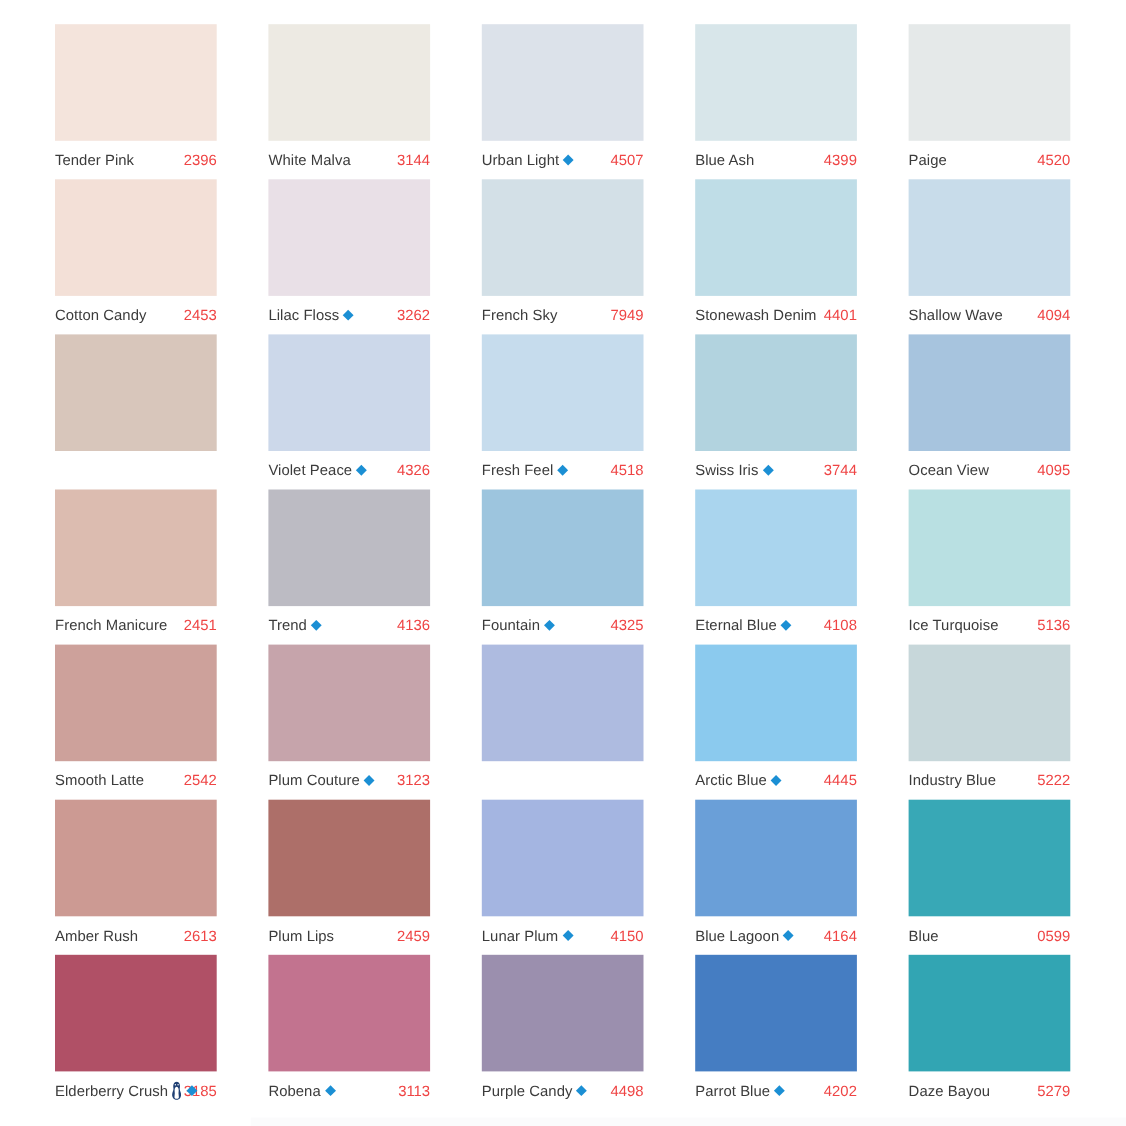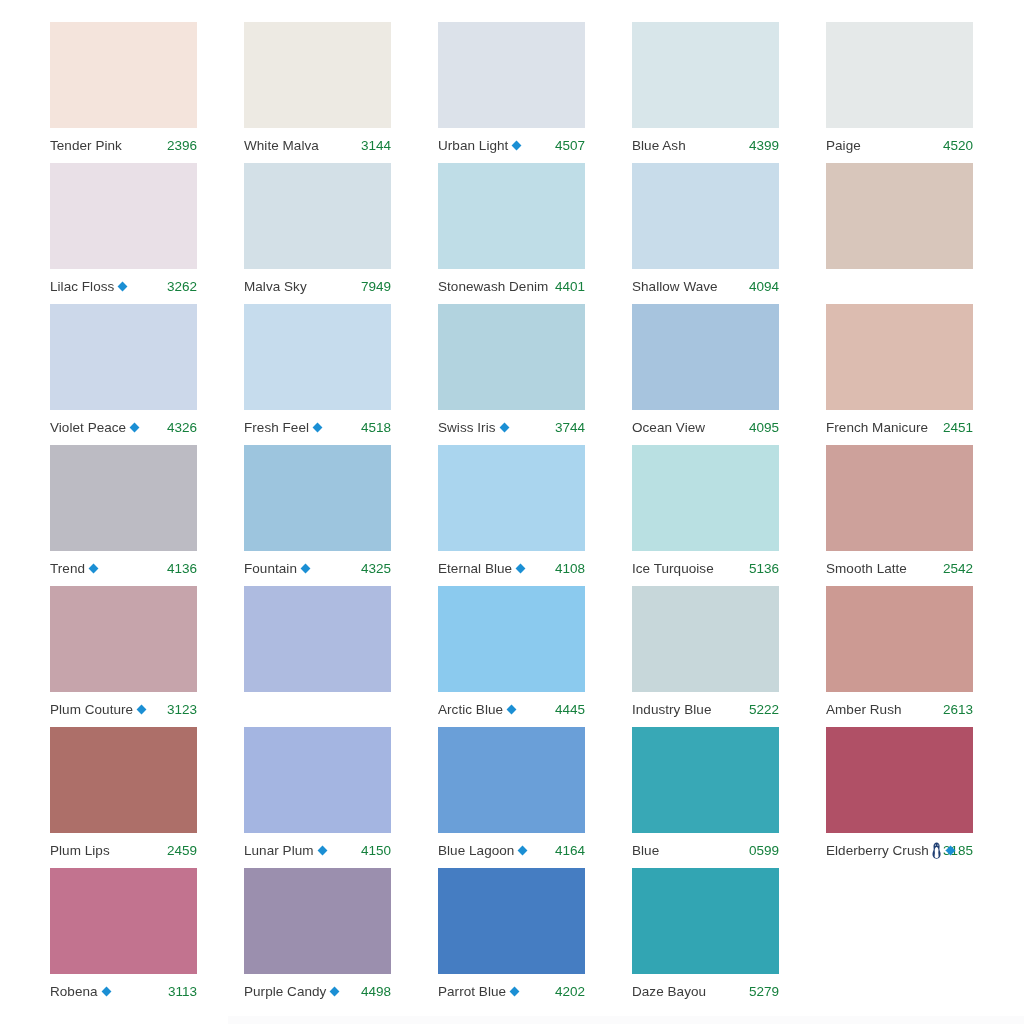--- a/index.html
+++ b/index.html
@@ -59,21 +59,21 @@
 
   .swatch-name {
     font-size: 13.5px;
     color: #3b3b3b;
     letter-spacing: 0.05px;
     line-height: 1;
   }
 
   .swatch-code {
     font-size: 13.5px;
-    color: #15803d;
+    color: #ef4444;
     line-height: 1;
     flex: 0 0 auto;
     padding-left: 4px;
   }
 
   
   .diamond-icon {
     flex: 0 0 auto;
     width: 7px;
     height: 7px;
@@ -157,38 +157,48 @@
     <div class="swatch-chip" title="Paige" style="background: rgb(229, 233, 233);"></div>
     <div class="swatch-meta">
       <span class="swatch-name-wrap">
         <span class="swatch-name">Paige</span>
 
       </span>
       <span class="swatch-code">4520</span>
     </div>
   </div>
 
+  <div class="swatch-cell">
+    <div class="swatch-chip" title="Cotton Candy" style="background: rgb(243, 224, 215);"></div>
+    <div class="swatch-meta">
+      <span class="swatch-name-wrap">
+        <span class="swatch-name">Cotton Candy</span>
+
+      </span>
+      <span class="swatch-code">2453</span>
+    </div>
+  </div>
 
   <div class="swatch-cell">
     <div class="swatch-chip" title="Lilac Floss" style="background: rgb(233, 224, 231);"></div>
     <div class="swatch-meta">
       <span class="swatch-name-wrap">
         <span class="swatch-name">Lilac Floss</span>
 
         <span class="diamond-icon"></span>
       </span>
       <span class="swatch-code">3262</span>
     </div>
   </div>
 
   <div class="swatch-cell">
     <div class="swatch-chip" title="Cotton Sky" style="background: rgb(211, 224, 231);"></div>
     <div class="swatch-meta">
       <span class="swatch-name-wrap">
-        <span class="swatch-name">Malva Sky</span>
+        <span class="swatch-name">French Sky</span>
 
       </span>
       <span class="swatch-code">7949</span>
     </div>
   </div>
 
   <div class="swatch-cell">
     <div class="swatch-chip" title="Stonewash Denim" style="background: rgb(191, 221, 231);"></div>
     <div class="swatch-meta">
       <span class="swatch-name-wrap">

